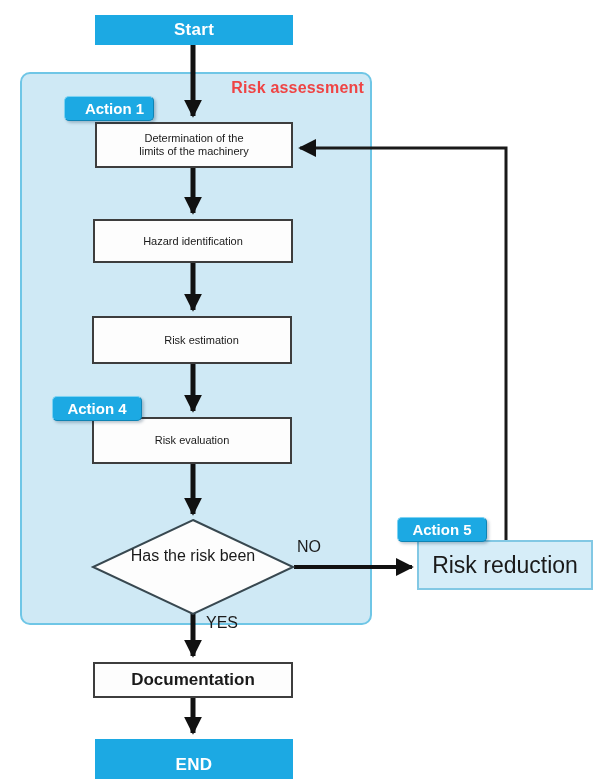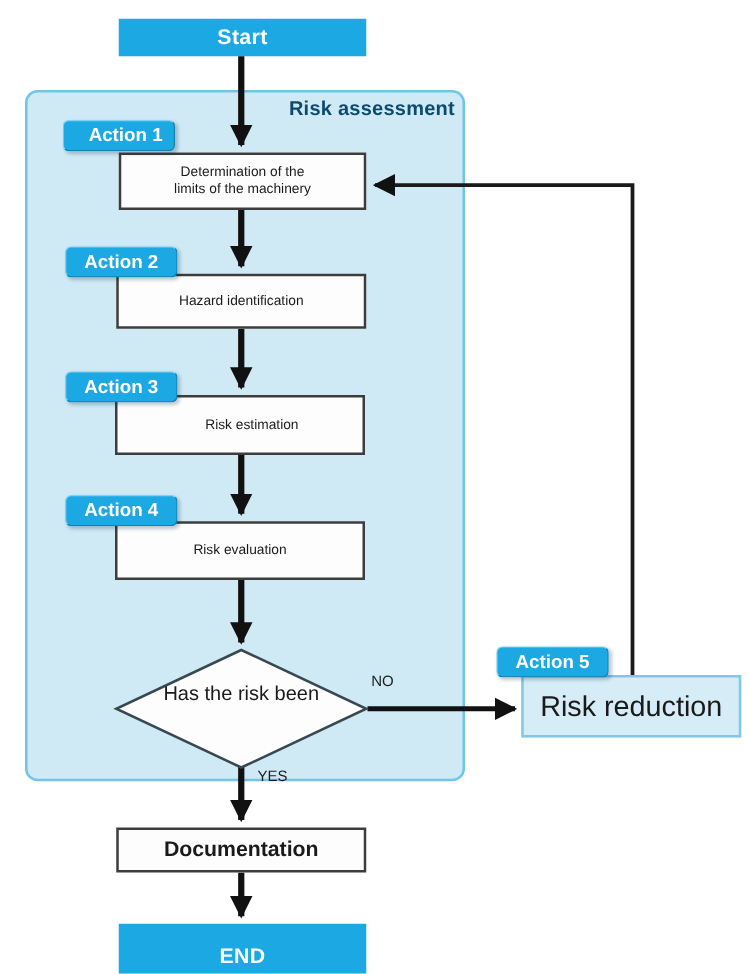--- a/index.html
+++ b/index.html
@@ -10,40 +10,40 @@
   .abs{position:absolute;box-sizing:border-box;}
   
   .container-box{
     left:20px;top:72px;width:352px;height:553px;
     background:var(--container-fill,#cfe9f5);
     border:2px solid var(--container-border,#6fc6e6);
     border-radius:10px;
   }
   .container-title{
     left:180px;top:79px;width:184px;text-align:right;
-    font-size:16px;font-weight:bold;color:#0c4a6e;letter-spacing:.2px;
+    font-size:16px;font-weight:bold;color:#ef4444;letter-spacing:.2px;
   }
   
   .terminal{
     background:var(--accent,#1ca9e3);color:#fff;font-weight:bold;font-size:17px;
     display:flex;align-items:center;justify-content:center;letter-spacing:.3px;
   }
   .start-node{left:95px;top:15px;width:198px;height:30px;}
   .end-node{left:95px;top:739px;width:198px;height:51px;}
   
   .badge{
     width:90px;height:25px;background:var(--accent,#1ca9e3);color:#fff;
     font-size:15px;font-weight:bold;display:flex;align-items:center;justify-content:center;
     border-radius:5px;
     border:1px solid;
     border-color:var(--accent-light,#7dd3f3) var(--accent-dark,#0f84b4) var(--accent-dark,#0f84b4) var(--accent-light,#7dd3f3);
     box-shadow:2px 2px 3px rgba(0,40,70,.25);
     z-index:4;
   }
-  .badge-1{left:50px;top:96px;padding-left:11px;}
+  .badge-1{left:64px;top:96px;padding-left:11px;}
   .badge-2{left:52px;top:197px;}
   .badge-3{left:52px;top:297px;}
   .badge-4{left:52px;top:396px;}
   .badge-5{left:397px;top:517px;}
   
   .node{
     background:var(--node-fill,#fdfdfd);
     border:2px solid var(--node-border,#3d3d3d);
     color:#1a1a1a;font-size:11px;line-height:1.18;
     display:flex;flex-direction:column;align-items:center;justify-content:center;
@@ -60,21 +60,21 @@
     background:var(--rr-fill,#d6edf8);
     border:2px solid var(--rr-border,#82c8e4);
     color:#1a1a1a;font-size:23px;
     display:flex;align-items:center;justify-content:center;z-index:3;
   }
   
   .decision-label{
     left:98px;top:546px;width:190px;text-align:center;
     font-size:16px;line-height:1.3;color:#1a1a1a;z-index:3;
   }
-  .branch-label{font-size:12px;color:#1c1c1c;z-index:4;}
+  .branch-label{font-size:16px;color:#1c1c1c;z-index:4;}
   .no-label{left:297px;top:538px;}
   .yes-label{left:206px;top:614px;}
   svg.wires{position:absolute;left:0;top:0;z-index:2;pointer-events:none;}
 </style>
 </head>
 <body>
 
 <div id="canvas">
 
   <div class="abs container-box"></div>
@@ -100,22 +100,20 @@
 
     <polygon points="193,520 293,567 193,614 93,567" fill="#fdfdfd" stroke="#384850" stroke-width="2"></polygon>
   </svg>
 
   <div class="abs terminal start-node">Start</div>
   <div class="abs terminal end-node">END</div>
 
   <div class="abs container-title">Risk assessment</div>
 
   <div class="abs badge badge-1">Action 1</div>
-  <div class="abs badge badge-2">Action 2</div>
-  <div class="abs badge badge-3">Action 3</div>
   <div class="abs badge badge-4">Action 4</div>
   <div class="abs badge badge-5">Action 5</div>
 
   <div class="abs node node-1">
     <span>Determination of the</span>
     <span>limits of the machinery</span>
   </div>
   <div class="abs node node-2">Hazard identification</div>
   <div class="abs node node-3">Risk estimation</div>
   <div class="abs node node-4">Risk evaluation</div>

